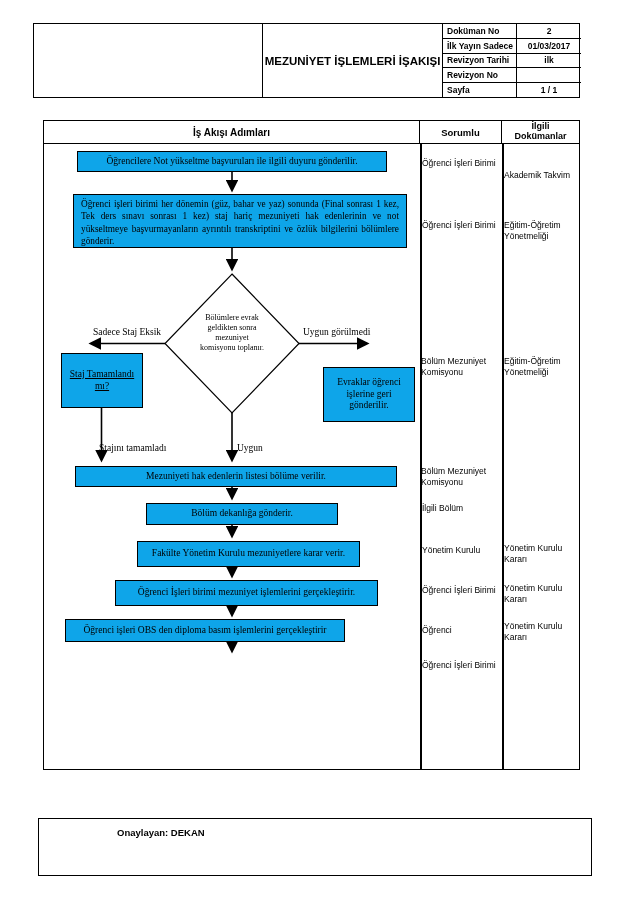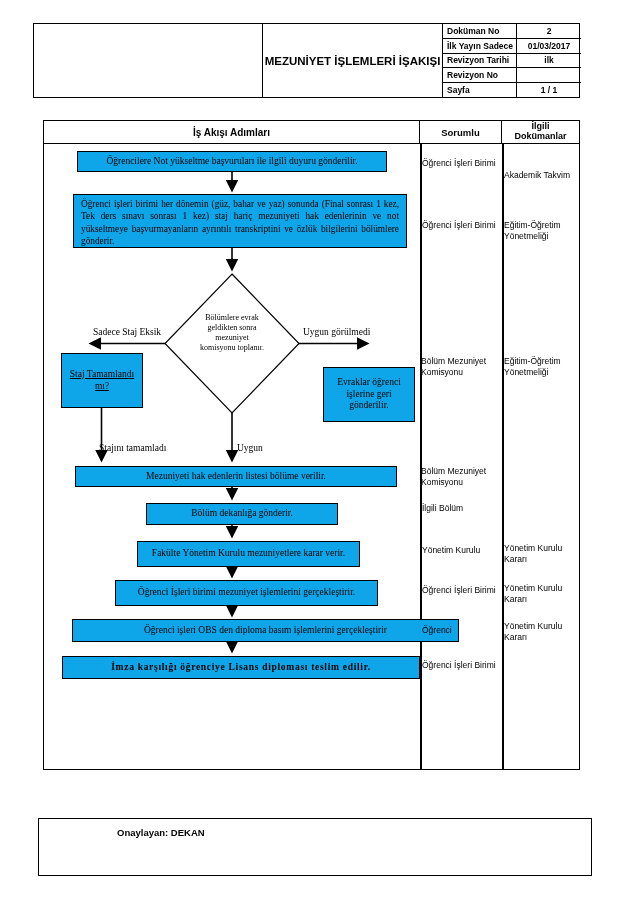--- a/index.html
+++ b/index.html
@@ -129,23 +129,22 @@
   <div class="flowlabel" style="left:237px;top:443px;">Uygun</div>
 
   <div class="flowbox" style="left:75px;top:466px;width:322px;height:21px;">Mezuniyeti hak edenlerin listesi bölüme verilir.</div>
 
   <div class="flowbox" style="left:137px;top:541px;width:223px;height:26px;">Fakülte Yönetim Kurulu mezuniyetlere karar verir.</div>
 
   <div class="flowbox" style="left:146px;top:503px;width:192px;height:22px;">Bölüm dekanlığa gönderir.</div>
 
   <div class="flowbox" style="left:115px;top:580px;width:263px;height:26px;">Öğrenci İşleri birimi mezuniyet işlemlerini gerçekleştirir.</div>
 
-  <div class="flowbox" style="left:72px;top:619px;width:387px;height:23px;">Öğrenci işleri OBS den diploma basım işlemlerini gerçekleştirir</div>
+  <div class="flowbox" style="left:65px;top:619px;width:280px;height:23px;">Öğrenci işleri OBS den diploma basım işlemlerini gerçekleştirir</div>
 
-  <div class="flowbox bold-spaced" style="left:62px;top:656px;width:358px;height:23px;">İmza karşılığı öğrenciye Lisans diploması teslim edilir.</div>
 
   <div class="cellnote nowrap" style="left:422px;top:158px;">Öğrenci İşleri Birimi</div>
   <div class="cellnote nowrap" style="left:422px;top:220px;">Öğrenci İşleri Birimi</div>
   <div class="cellnote" style="left:421px;top:356px;width:80px;">Bölüm Mezuniyet Komisyonu</div>
   <div class="cellnote" style="left:421px;top:466px;width:80px;">Bölüm Mezuniyet Komisyonu</div>
   <div class="cellnote nowrap" style="left:422px;top:503px;">İlgili Bölüm</div>
   <div class="cellnote nowrap" style="left:422px;top:545px;">Yönetim Kurulu</div>
   <div class="cellnote nowrap" style="left:422px;top:585px;">Öğrenci İşleri Birimi</div>
   <div class="cellnote nowrap" style="left:422px;top:625px;">Öğrenci</div>
   <div class="cellnote nowrap" style="left:422px;top:660px;">Öğrenci İşleri Birimi</div>

